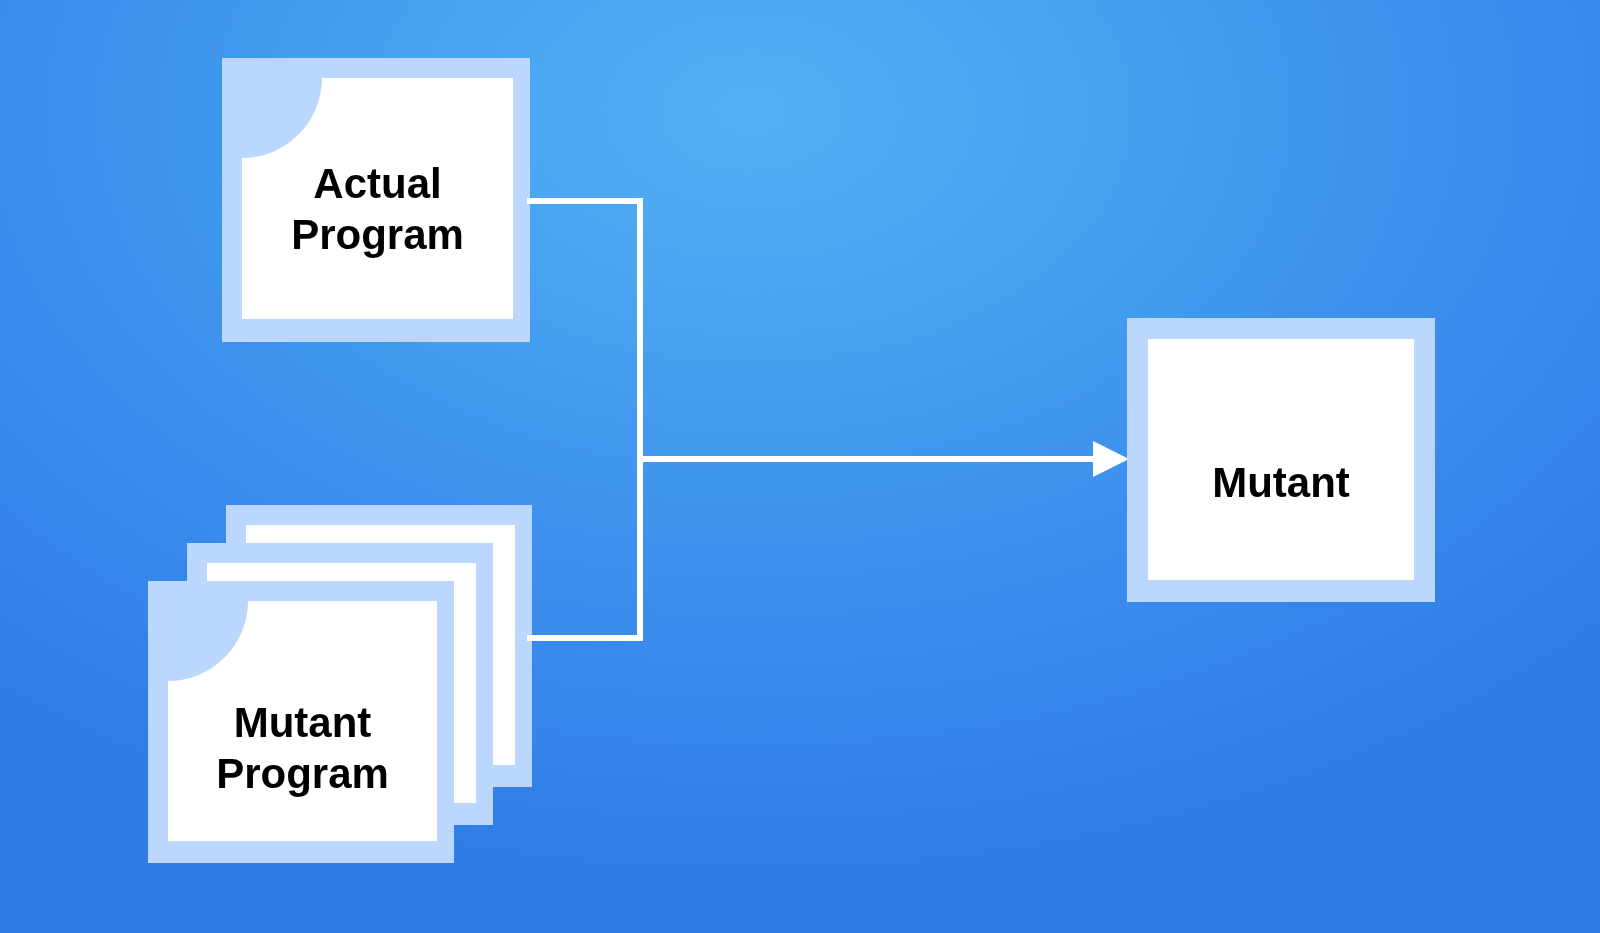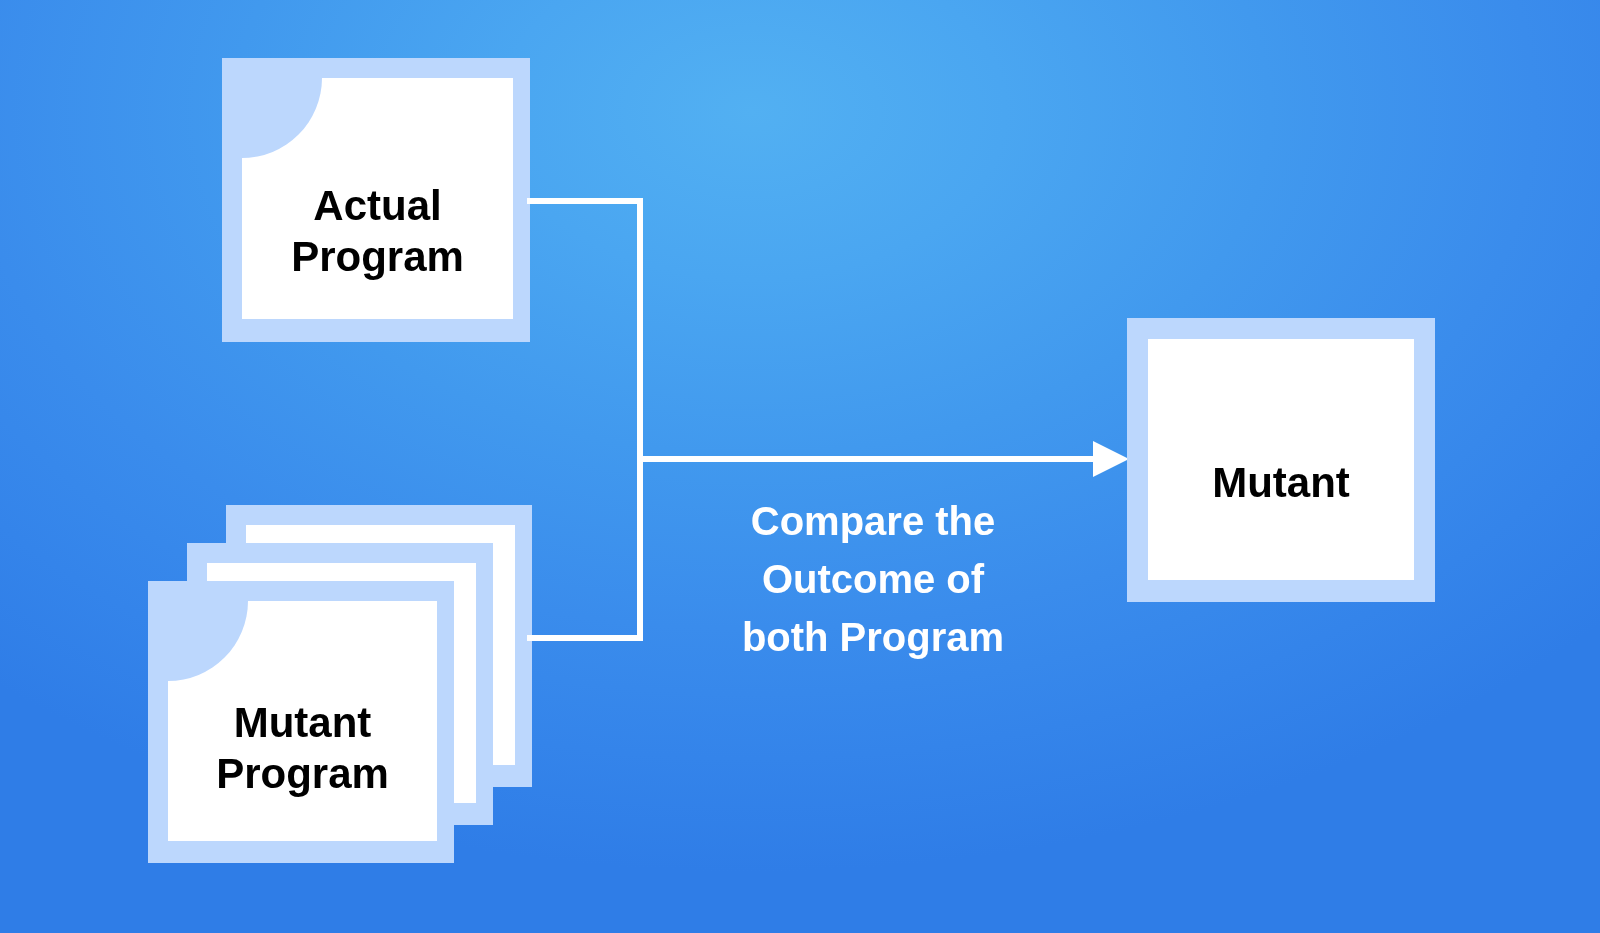--- a/index.html
+++ b/index.html
@@ -65,21 +65,21 @@
     width: 308px;
     height: 284px;
   }
   #actual-card .card-inner {
     left: 20px;
     top: 20px;
     width: 271px;
     height: 241px;
   }
   #actual-card .card-label {
-    top: 102px;
+    top: 80px;
     font-size: 42px;
   }
 
   
   #mutant-stack {
     position: absolute;
     left: 148px;
     top: 505px;
     width: 392px;
     height: 342px;
@@ -202,23 +202,20 @@
       </div>
     </div>
   </div>
 
   <div class="wire" id="wire-actual-h"></div>
   <div class="wire" id="wire-mutant-h"></div>
   <div class="wire" id="wire-vertical"></div>
   <div class="wire" id="wire-arrow-h"></div>
   <div id="arrow-head"></div>
 
-  <div id="caption">Compare the
-Outcome of
-both Program</div>
 
   <div class="card" id="output-card">
     <div class="card-inner">
       <div class="card-label">Mutant</div>
     </div>
   </div>
 
 </div>
 
 </body></html>

